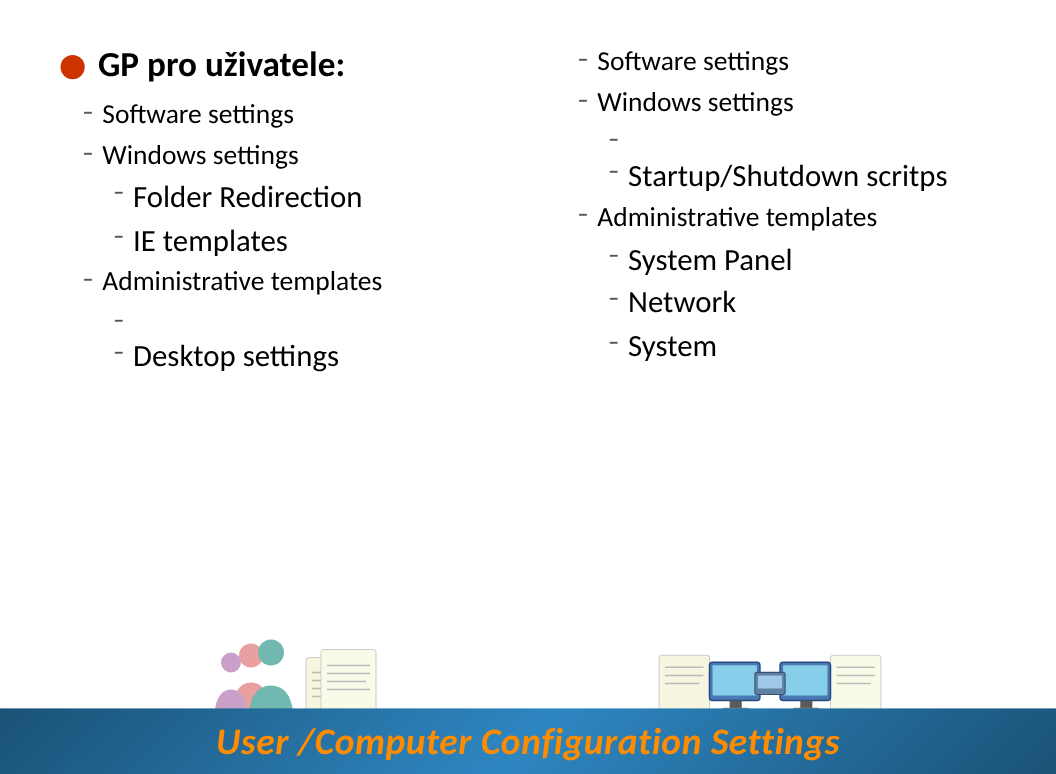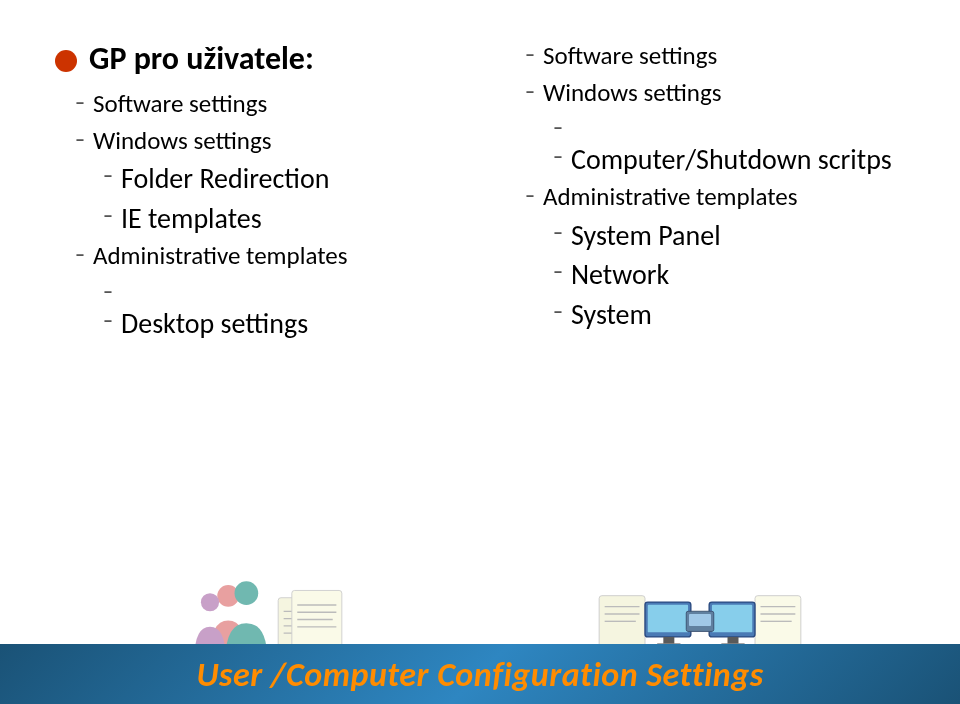--- a/index.html
+++ b/index.html
@@ -201,21 +201,21 @@
       <div class="list-item">
         <span class="dash">–</span>
         <span class="item-text">Windows settings</span>
       </div>
       <div class="sub-list">
         <div class="sub-item">
           <span class="dash">–</span>
         </div>
         <div class="sub-item">
           <span class="dash">–</span>
-          <span class="item-text">Computer/Shutdown scritps</span>
+          <span class="item-text">Startup/Shutdown scritps</span>
         </div>
       </div>
 
       <div class="list-item">
         <span class="dash">–</span>
         <span class="item-text">Administrative templates</span>
       </div>
       <div class="sub-list">
         <div class="sub-item">
           <span class="dash">–</span>

